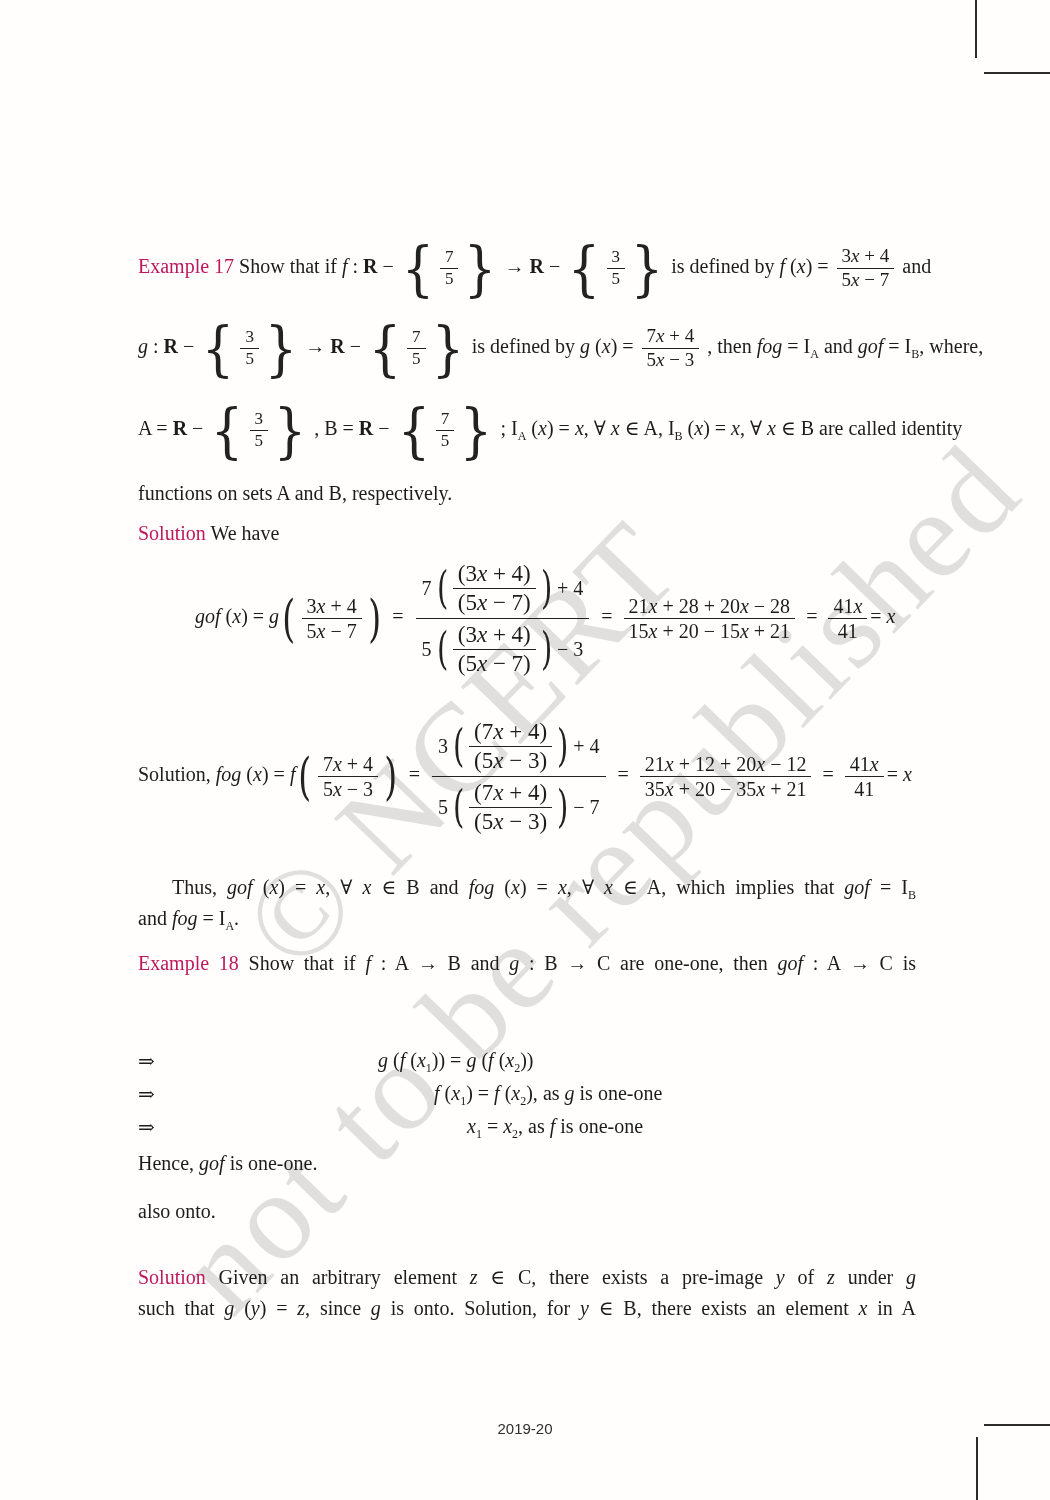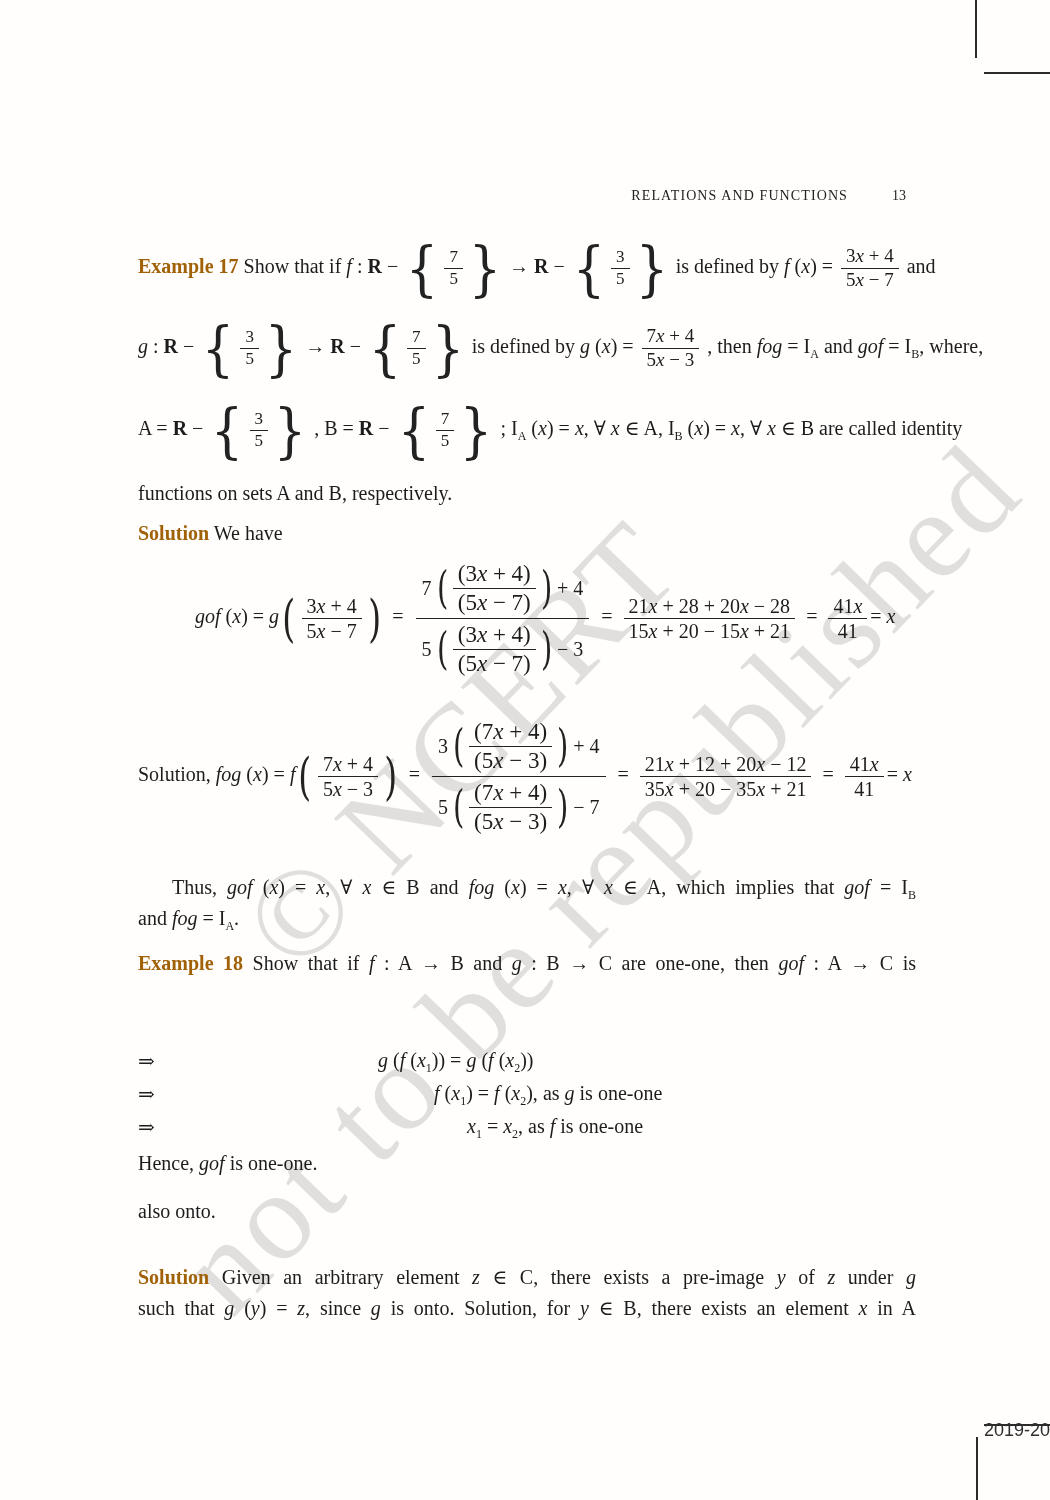--- a/index.html
+++ b/index.html
@@ -9,28 +9,28 @@
   .watermark{position:absolute;left:-60px;top:620px;width:1180px;text-align:center;
              transform:rotate(-46deg);transform-origin:center;
              font-size:126px;line-height:1.52;color:rgba(60,60,60,0.16);
              letter-spacing:4px;white-space:nowrap;z-index:0;}
   
   .crop{position:absolute;background:#2b2b2b;z-index:2;}
   
   .hdr{position:absolute;top:188px;left:0;width:906px;text-align:right;
        font-size:14px;letter-spacing:1.1px;color:#222;z-index:1;}
   .hdr .pgno{margin-left:44px;letter-spacing:0;}
-  .ftr{position:absolute;top:1420px;left:0;width:1050px;text-align:right;
-       font-family:"Liberation Sans","DejaVu Sans",sans-serif;font-size:18px;color:#2e2e2e;z-index:1;}
+  .ftr{position:absolute;top:1420px;left:0;width:1050px;text-align:center;
+       font-family:"Liberation Sans","DejaVu Sans",sans-serif;font-size:15px;color:#2e2e2e;z-index:1;}
   
   .para{position:absolute;left:138px;width:778px;font-size:20px;line-height:31px;z-index:1;}
   .fline{white-space:nowrap;}
   .just{text-align:justify;text-align-last:justify;}
   .indent{text-indent:34px;}
-  .lbl{color:#a16207;font-weight:bold;}
+  .lbl{color:#be185d;font-weight:normal;}
   .bR{font-weight:bold;}
   sub{font-size:12px;line-height:0;vertical-align:-5px;}
   i{font-style:italic;}
   
   .mrow{display:inline-flex;align-items:center;vertical-align:middle;}
   .frac{display:inline-flex;flex-direction:column;text-align:center;vertical-align:middle;
         margin:0 3px;line-height:1.2;}
   .frac .num,.frac .den{padding:0 5px;}
   .frac .den{border-top:1.5px solid #222;}
   .frac.sm{font-size:17px;}
@@ -59,23 +59,20 @@
   <div class="watermark">
     <div>© NCERT</div>
     <div>not to be republished</div>
   </div>
 
   <div class="crop" style="left:975px;top:0;width:2px;height:58px"></div>
   <div class="crop" style="left:984px;top:72px;width:66px;height:2px"></div>
   <div class="crop" style="left:984px;top:1424px;width:66px;height:2px"></div>
   <div class="crop" style="left:976px;top:1437px;width:2px;height:63px"></div>
 
-  <div class="hdr">
-    <span>RELATIONS AND FUNCTIONS</span><span class="pgno">13</span>
-  </div>
 
   <div class="para fline" style="top:240px">
     <span class="lbl">Example 17</span><span> Show that if </span><span class="math"><i>f</i></span><span> : </span><span class="bR">R</span><span> − </span><span class="mrow">
         <span class="dlm brc">{</span>
         <span class="frac sm">
           <span class="num math">7</span>
           <span class="den math">5</span>
         </span>
         <span class="dlm brc">}</span>
       </span><span> → </span><span class="bR">R</span><span> − </span><span class="mrow">

